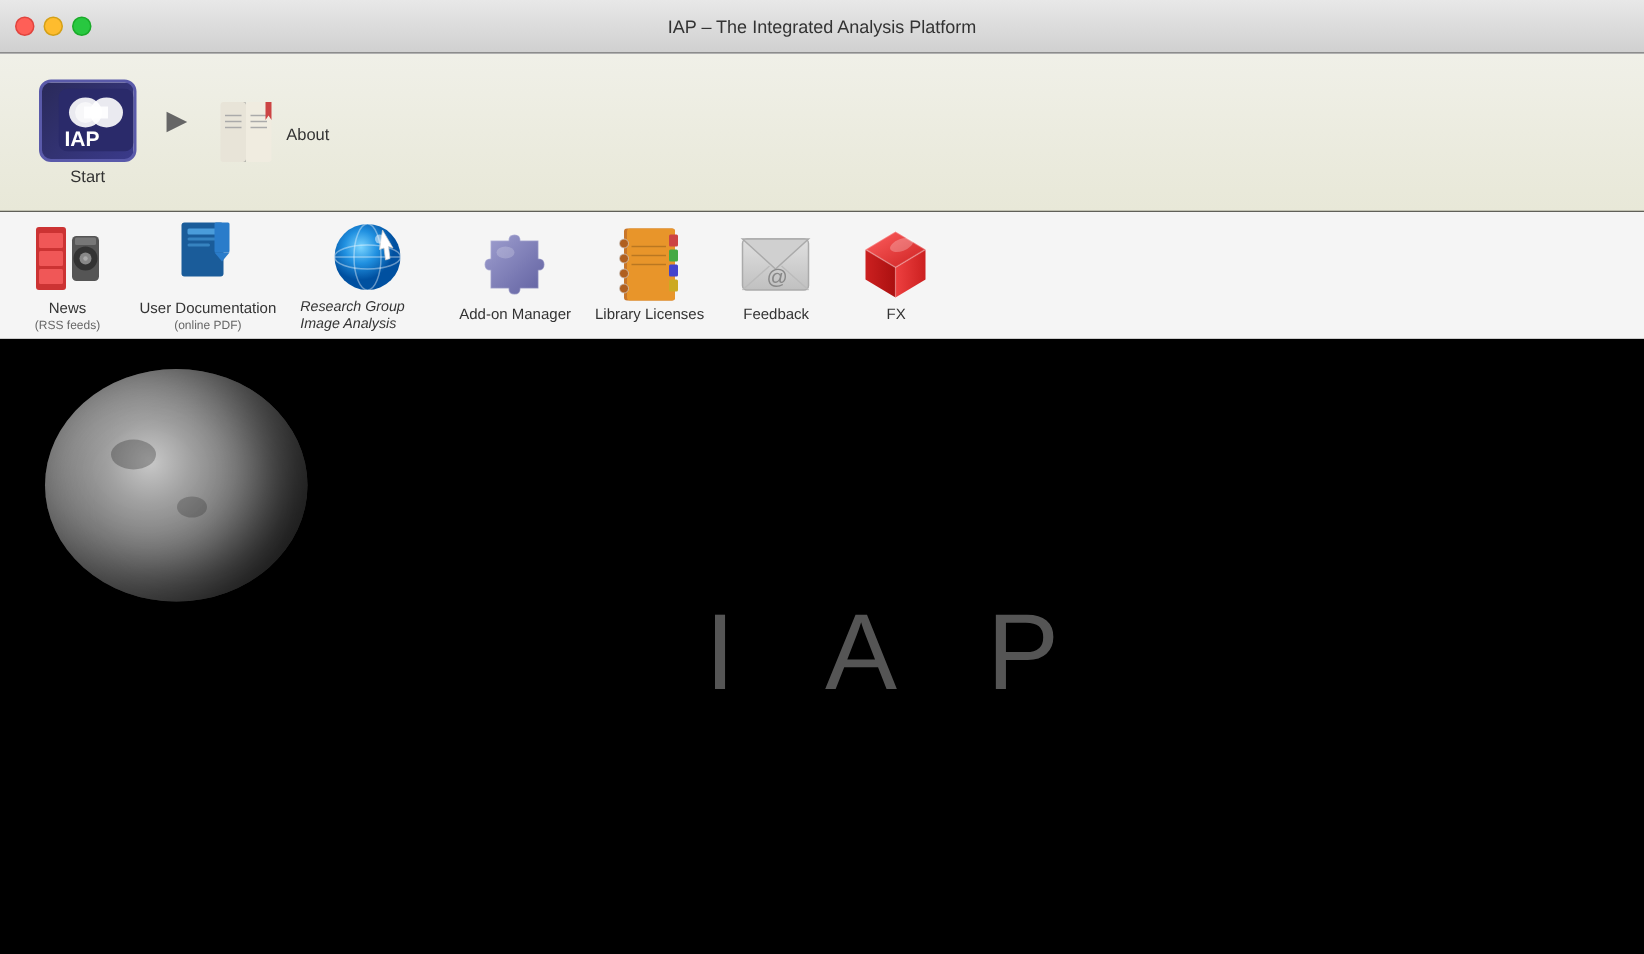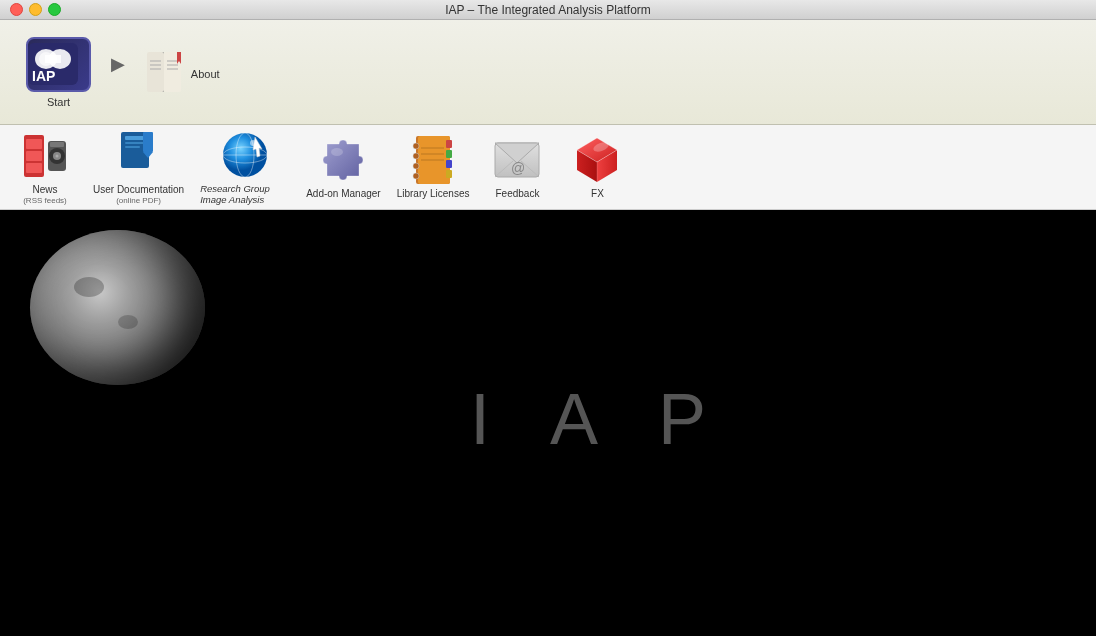--- a/index.html
+++ b/index.html
@@ -7,21 +7,21 @@
     body {
       width: 1096px;
       height: 636px;
       background: #000;
       font-family: -apple-system, 'Helvetica Neue', Arial, sans-serif;
       overflow: hidden;
     }
 
     
     .titlebar {
-      height: 20px;
+      height: 36px;
       background: linear-gradient(to bottom, #e8e8e8, #d0d0d0);
       display: flex;
       align-items: center;
       justify-content: center;
       position: relative;
       border-bottom: 1px solid #b0b0b0;
     }
     .window-controls {
       position: absolute;
       left: 10px;
@@ -60,21 +60,21 @@
       padding: 8px 16px;
       cursor: pointer;
     }
     .iap-logo {
       width: 65px;
       height: 55px;
       background: linear-gradient(135deg, #2a2a5a, #3a3a8a);
       border-radius: 8px;
       display: flex;
       align-items: center;
-      justify-content: flex-start;
+      justify-content: flex-end;
       position: relative;
       border: 2px solid #5a5aaa;
       text-decoration: underline;
     }
     .nav-arrow {
       font-size: 18px;
       color: #666;
       margin: 0 4px;
       padding-bottom: 16px;
     }

